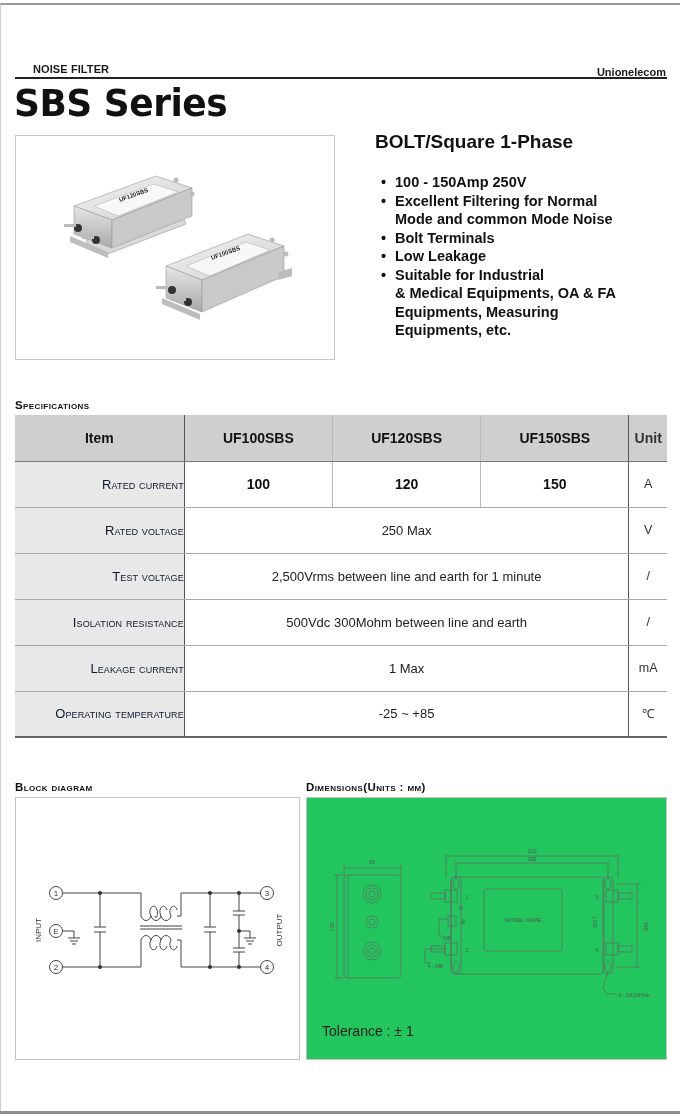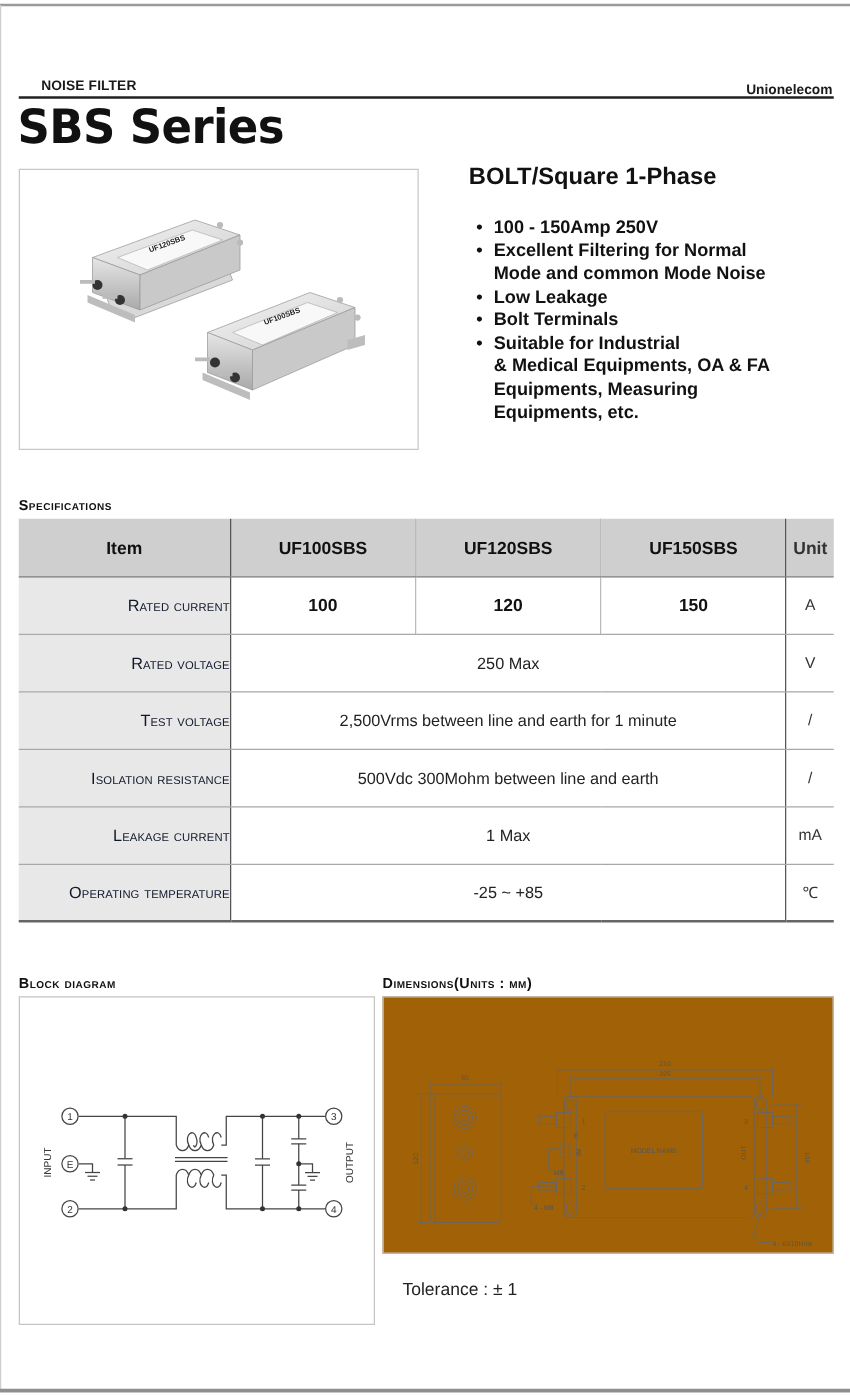--- a/index.html
+++ b/index.html
@@ -34,21 +34,21 @@
   table.spec .c-model.last { border-right: 1px solid #555; }
   table.spec .c-unit { width: 38px; font-size: 12.5px; color: #333; }
   table.spec thead .c-unit { font-size: 14px; }
   table.spec td.bold { font-weight: bold; font-size: 14px; color: #111; }
   table.spec td.merged { border-right: 1px solid #555; }
   table.spec tbody tr:last-child td { border-bottom: 2px solid #666; }
 
   .block-label { left: 15px; top: 781px; text-align: center; }
   .dim-label { left: 306px; top: 781px; }
   .block-box { position: absolute; left: 15px; top: 797px; width: 285px; height: 263px; border: 1px solid #c4c4c4; background: #fff; }
-  .dim-box { position: absolute; left: 306px; top: 797px; width: 361px; height: 206px; border: 1px solid #c4c4c4; background: #a16207; }
+  .dim-box { position: absolute; left: 306px; top: 797px; width: 361px; height: 263px; border: 1px solid #c4c4c4; background: #22c55e; }
   .tolerance { position: absolute; left: 15px; top: 225px; font-size: 14px; color: #222; }
   svg text { font-family: "Liberation Sans", sans-serif; }
 </style>
 </head>
 <body>
 
 <div class="frame-top"></div>
 <div class="frame-left"></div>
 <div class="frame-bottom"></div>
 
@@ -102,22 +102,22 @@
       <polygon points="262,136 276,132 276,140 262,144" fill="#bdbdbd"></polygon>
     </g>
   </svg>
 </div>
 
 <div class="subtitle">BOLT/Square 1-Phase</div>
 <ul class="features">
   <li>100 - 150Amp 250V</li>
   <li>Excellent Filtering for Normal
 Mode and common Mode Noise</li>
+  <li>Bolt Terminals</li>
   <li>Low Leakage</li>
-  <li>Bolt Terminals</li>
   <li>Suitable for Industrial
 &amp; Medical Equipments, OA &amp; FA
 Equipments, Measuring
 Equipments, etc.</li>
 </ul>
 
 <div class="section-label spec-label">Specifications</div>
 <table class="spec">
   <thead>
     <tr>

